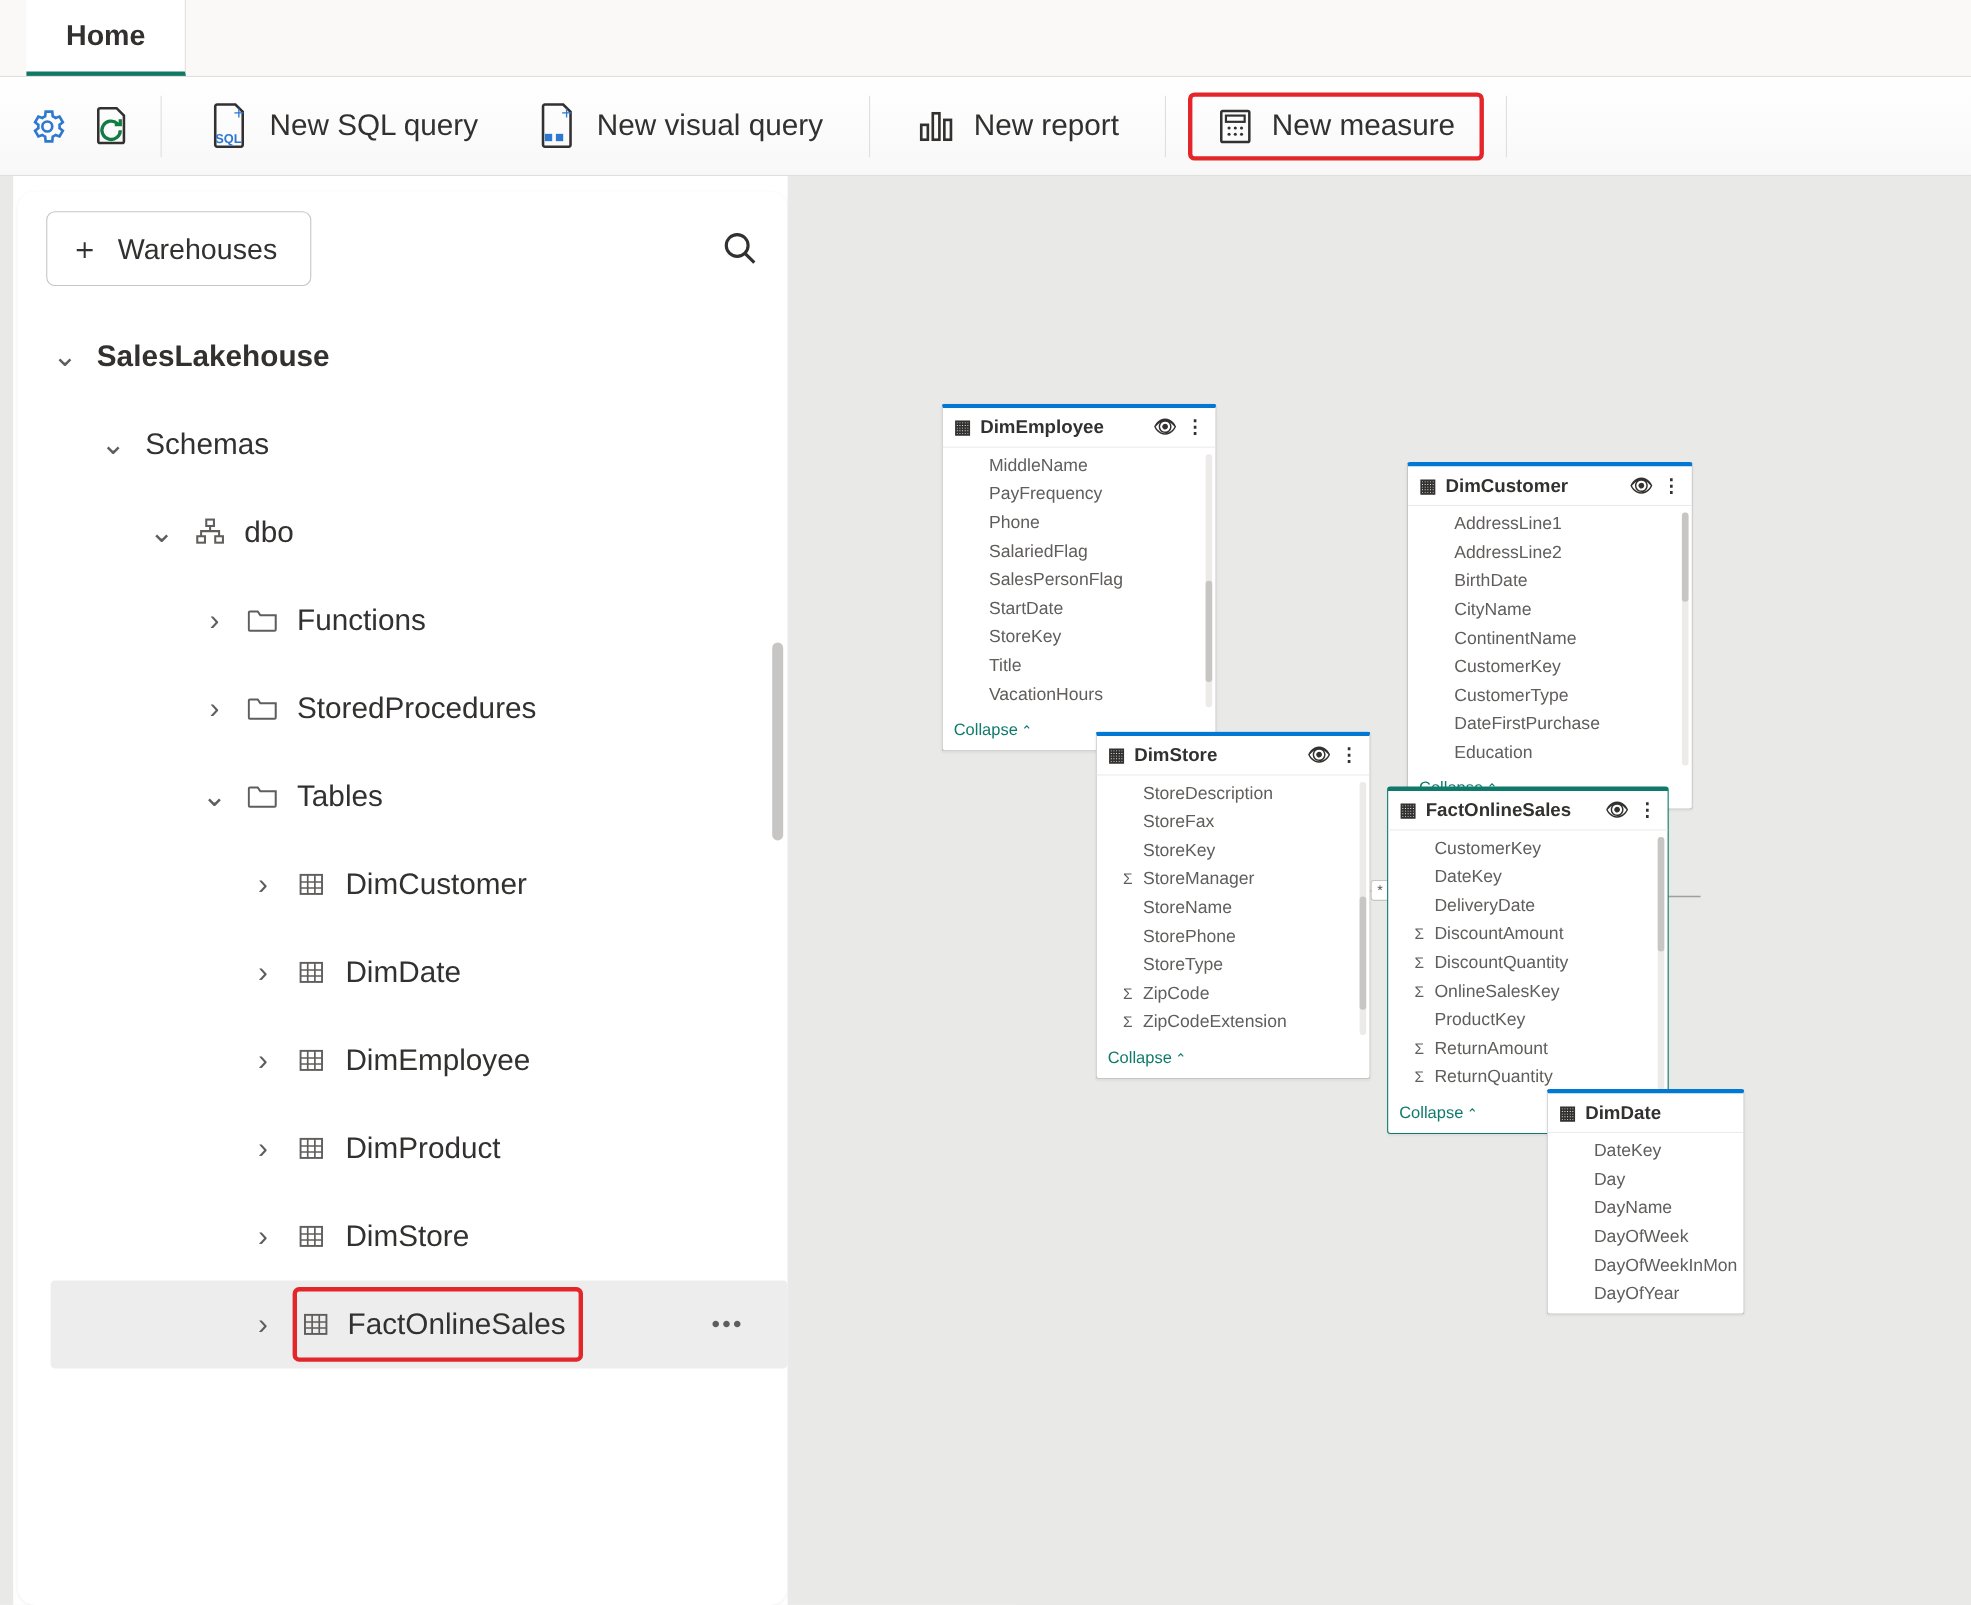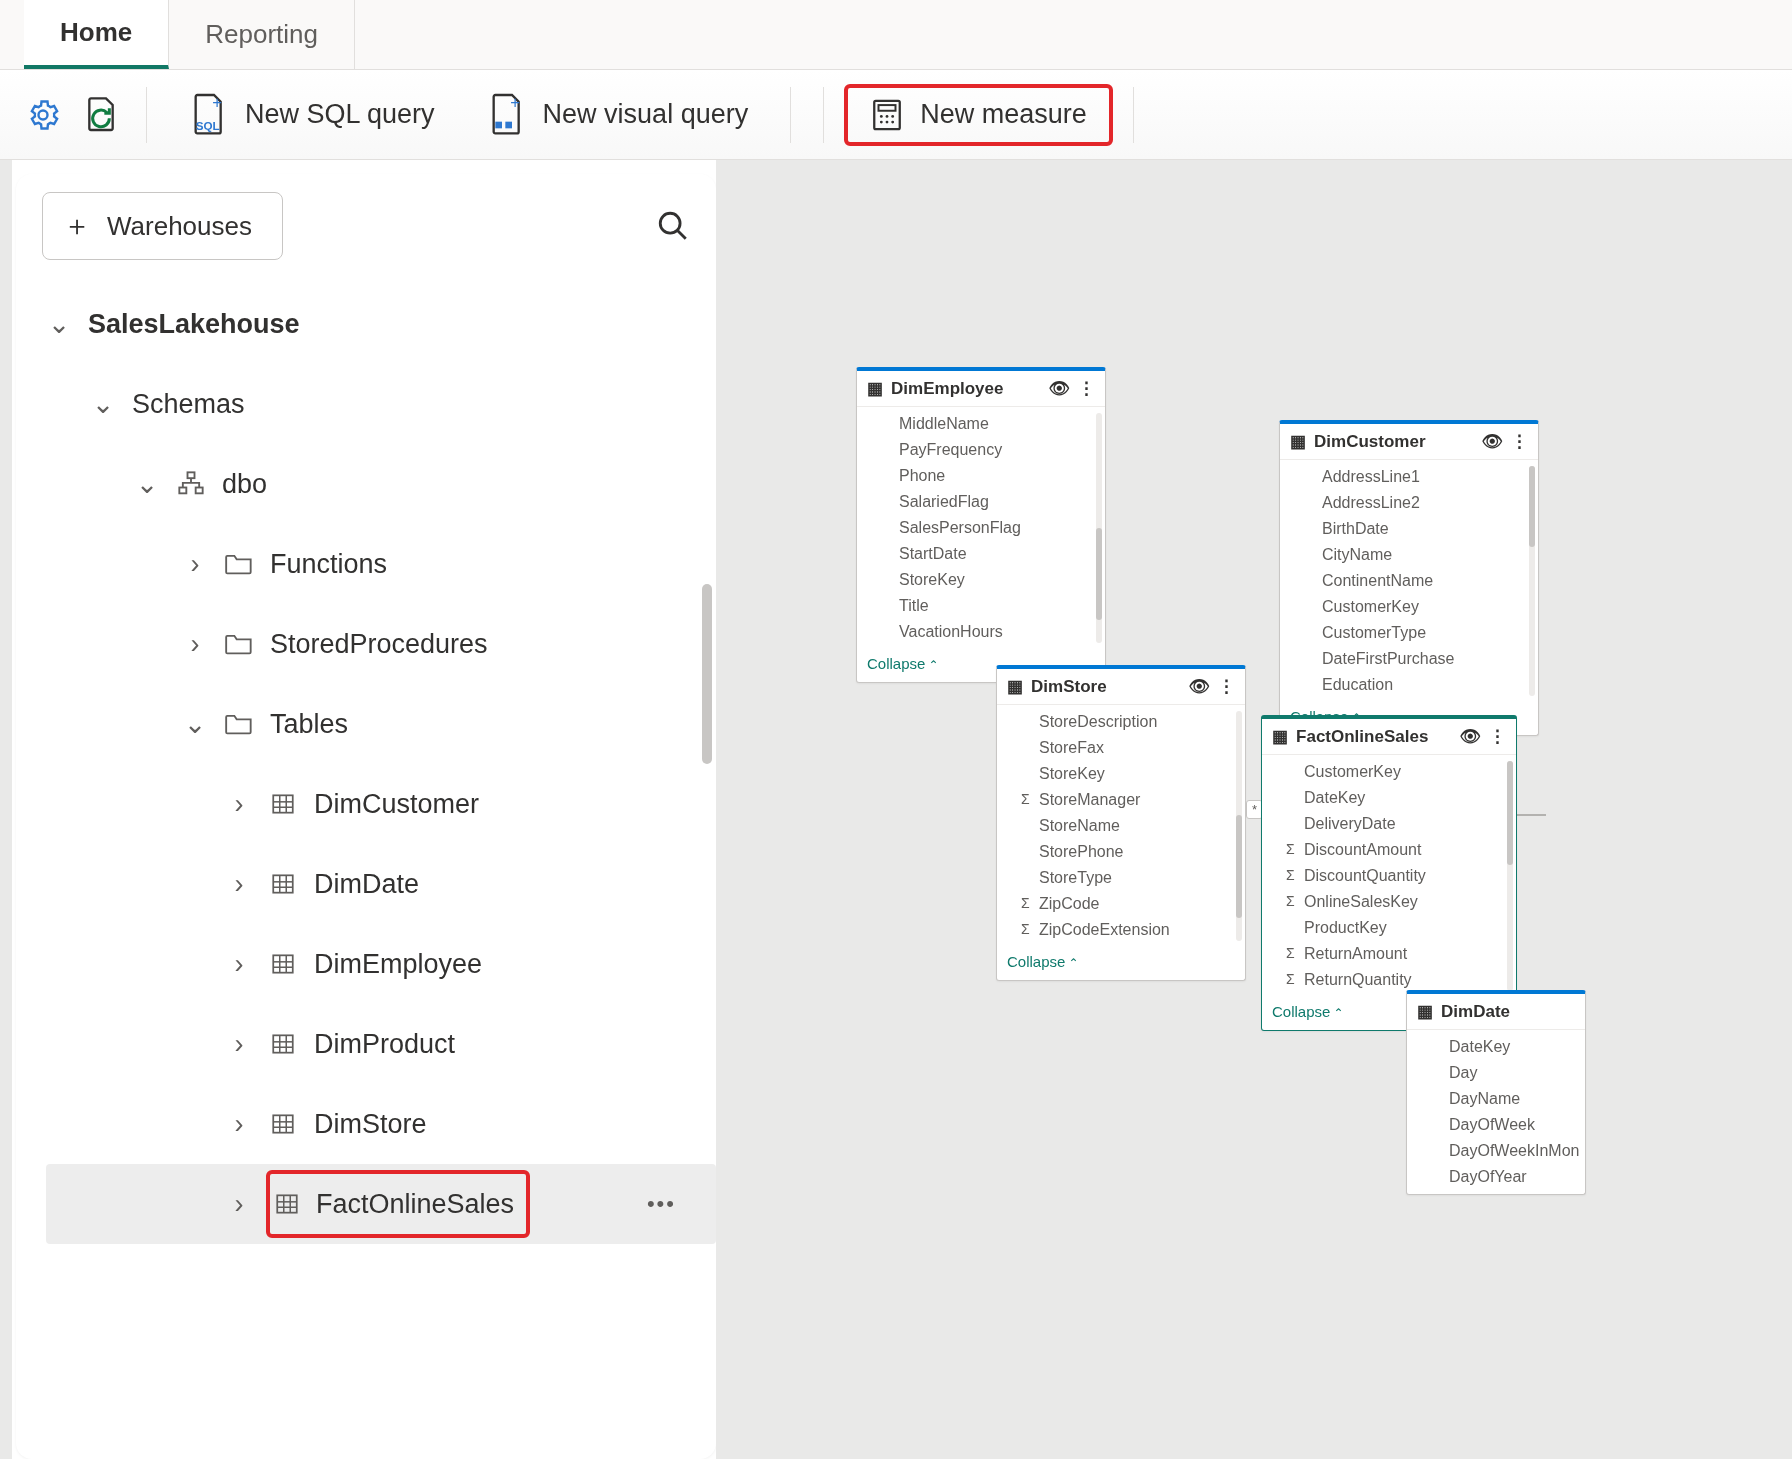--- a/index.html
+++ b/index.html
@@ -64,21 +64,20 @@
 
 
 svg { display:block; }
 
 </style>
 </head>
 <body>
 
 <div class="tabs-bar">
   <div class="tab active-home">Home</div>
-  <div class="tab inactive">Reporting</div>
 </div>
 
 <div class="toolbar">
   <div class="tb-icon-btn">
     <svg width="36" height="36" viewBox="0 0 24 24">
         <path fill="none" stroke="#2e78d0" stroke-width="1.6" d="M12 15a3 3 0 100-6 3 3 0 000 6zM19.4 13a7.6 7.6 0 000-2l2-1.6-2-3.4-2.4.8a7.6 7.6 0 00-1.7-1L15 3h-4l-.3 2.8a7.6 7.6 0 00-1.7 1l-2.4-.8-2 3.4L6.6 11a7.6 7.6 0 000 2l-2 1.6 2 3.4 2.4-.8c.5.4 1.1.7 1.7 1L11 21h4l.3-2.8c.6-.3 1.2-.6 1.7-1l2.4.8 2-3.4-2-1.6z"></path>
       </svg>
   </div>
   <div class="tb-icon-btn">
     <svg width="40" height="40" viewBox="0 0 24 24">
@@ -106,20 +105,30 @@
           <rect x="5" y="17" width="4" height="4" fill="#2e78d0"></rect>
           <rect x="11" y="17" width="4" height="4" fill="#2e78d0"></rect>
           <text x="14" y="9" font-size="10" fill="#2e78d0">+</text>
         </svg>
     </span>
     <span>New visual query</span>
   </div>
 
   <div class="tb-sep"></div>
 
+  <div class="tb-cmd">
+    <span>
+      <svg width="36" height="36" viewBox="0 0 24 24">
+          <rect x="3" y="11" width="4" height="9" fill="none" stroke="#323130" stroke-width="1.6"></rect>
+          <rect x="10" y="4" width="4" height="16" fill="none" stroke="#323130" stroke-width="1.6"></rect>
+          <rect x="17" y="8" width="4" height="12" fill="none" stroke="#323130" stroke-width="1.6"></rect>
+        </svg>
+    </span>
+    <span>New report</span>
+  </div>
 
   <div class="tb-sep"></div>
 
   <div class="tb-cmd highlight">
     <span>
       <svg width="34" height="34" viewBox="0 0 24 24">
           <rect x="3" y="2" width="18" height="20" rx="1" fill="none" stroke="#323130" stroke-width="1.6"></rect>
           <rect x="6" y="5" width="12" height="4" fill="none" stroke="#323130" stroke-width="1.4"></rect>
           <circle cx="8" cy="13" r="1" fill="#323130"></circle>
           <circle cx="12" cy="13" r="1" fill="#323130"></circle>

